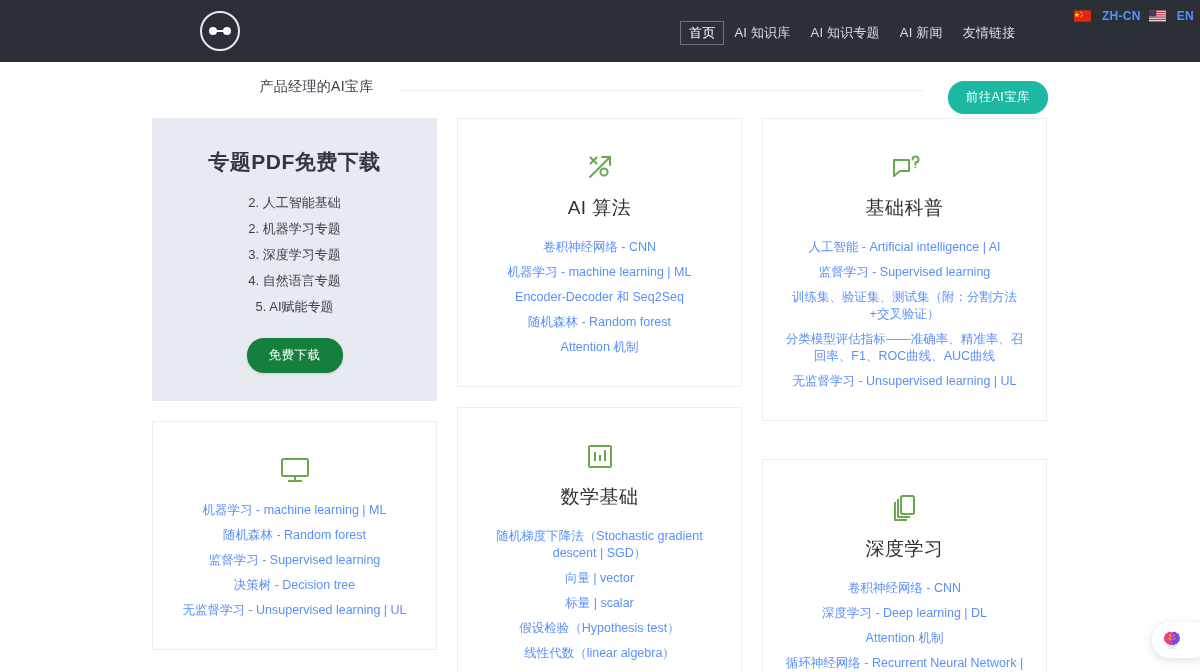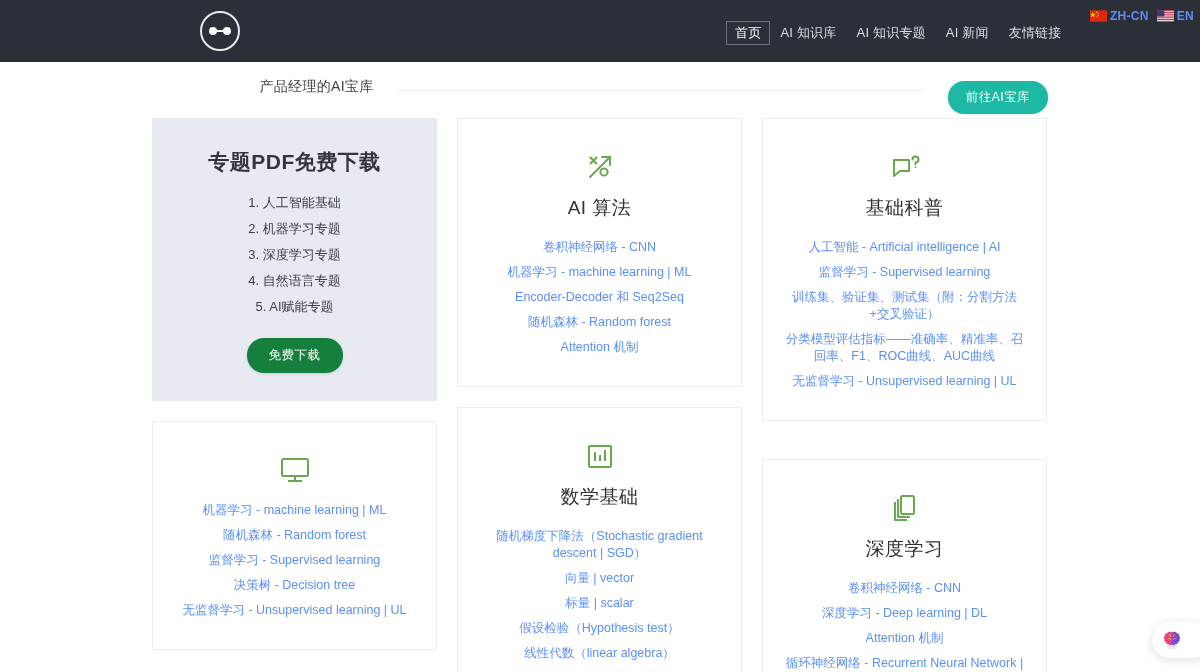--- a/index.html
+++ b/index.html
@@ -40,21 +40,21 @@
   .logo-dot.r { right: 7px; }
   .logo-bar {
     position: absolute;
     left: 13px; top: 17px;
     width: 12px; height: 2px;
     background: #ffffff;
   }
 
   .nav {
     position: absolute;
-    left: 726px; top: 21px;
+    left: 680px; top: 21px;
     display: flex;
     align-items: center;
     gap: 0px;
   }
   .nav-item {
     color: #dcdee2;
     font-size: 13px;
     line-height: 20px;
     padding: 1px 10px;
     white-space: nowrap;
@@ -70,21 +70,21 @@
   .lang-wrap {
     position: absolute;
     right: 6px; top: 9px;
     display: flex;
     align-items: center;
     gap: 8px;
   }
   .lang {
     display: flex;
     align-items: center;
-    gap: 3px;
+    gap: 11px;
     cursor: pointer;
   }
   .lang-label {
     color: #5b8ff9;
     font-size: 12px;
     font-weight: bold;
     letter-spacing: .3px;
   }
   .flag { width: 17px; height: 12px; display: block; }
 
@@ -279,21 +279,21 @@
 <button class="go-btn">前往AI宝库</button>
 
 <div class="grid">
   <div class="cards">
 
     <div class="col">
 
       <div class="card feature">
         <div class="card-title">专题PDF免费下载</div>
         <ul class="num-list">
-          <li class="num-item">1. 人工智能基础</li>
+          <li class="num-item">2. 人工智能基础</li>
           <li class="num-item">2. 机器学习专题</li>
           <li class="num-item">3. 深度学习专题</li>
           <li class="num-item">4. 自然语言专题</li>
           <li class="num-item">5. AI赋能专题</li>
         </ul>
         <button class="dl-btn">免费下载</button>
       </div>
 
       <div class="card">
         <div class="card-icon">

